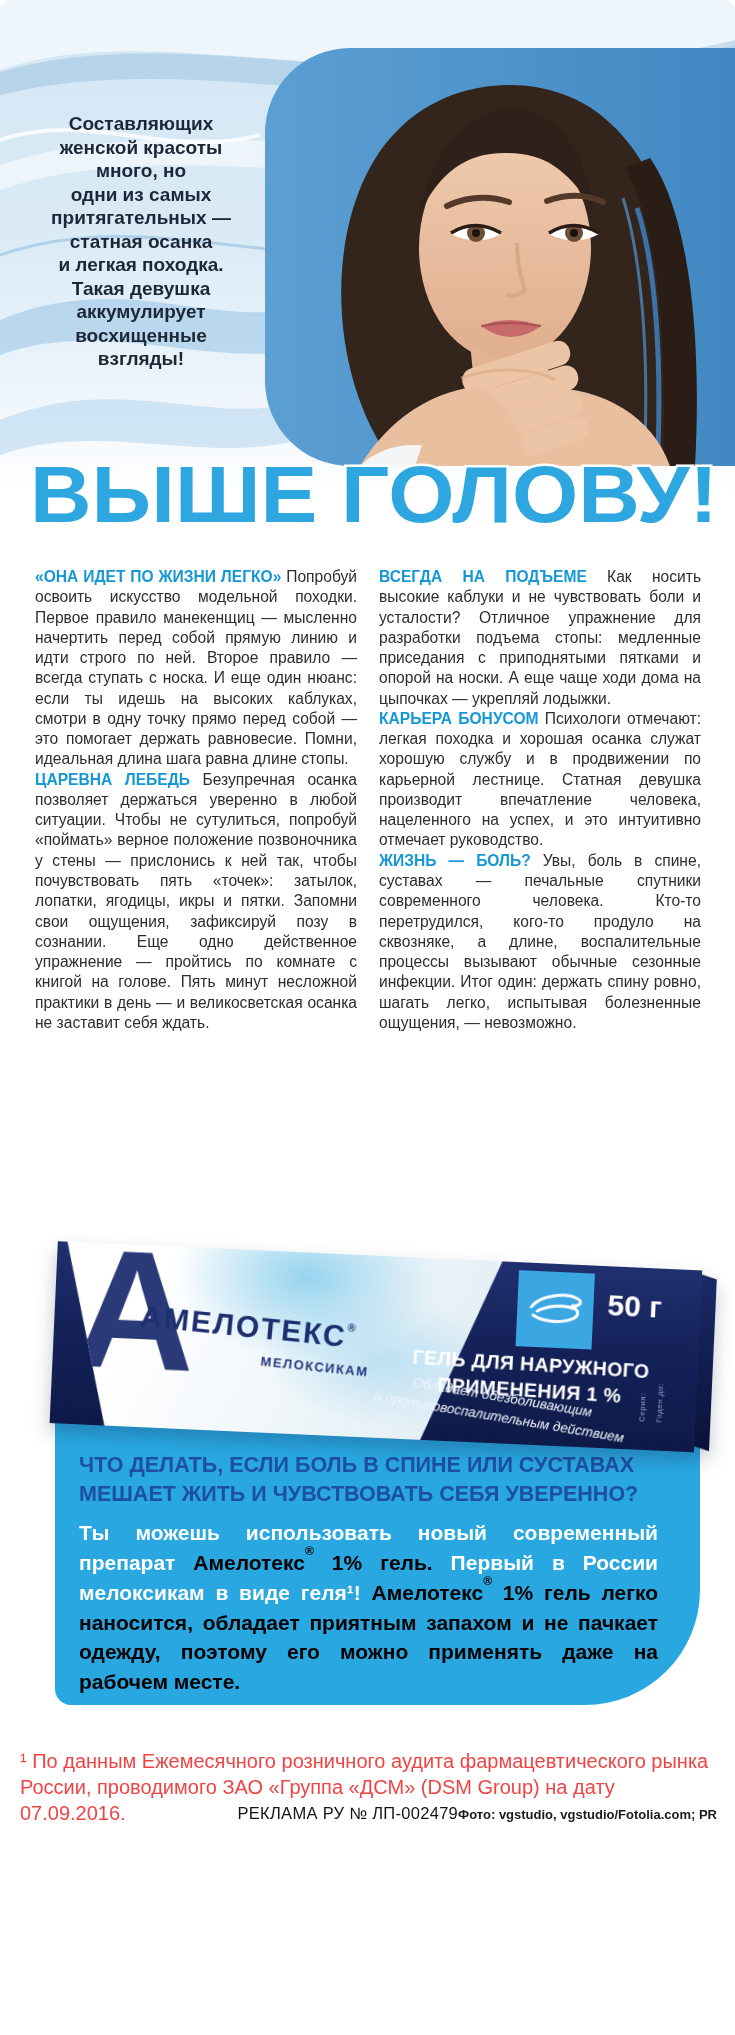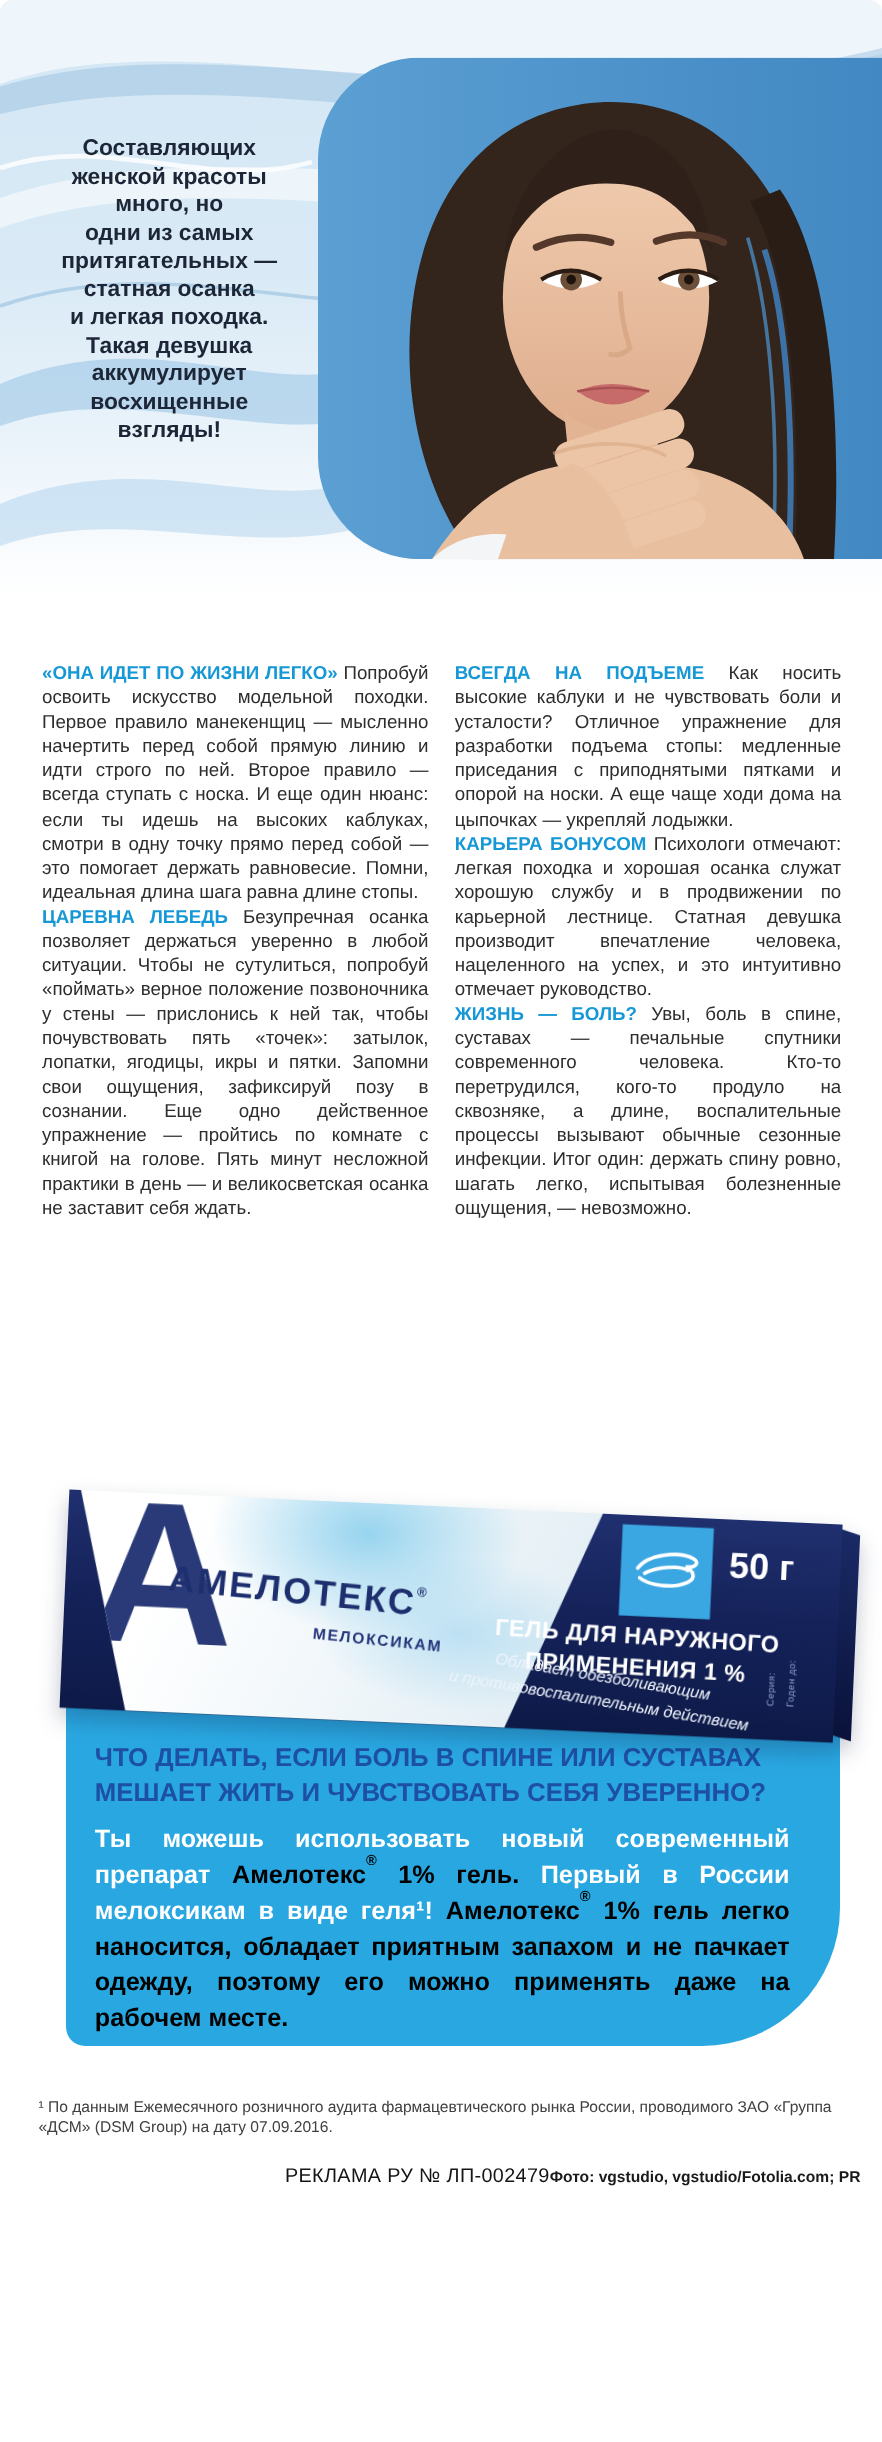--- a/index.html
+++ b/index.html
@@ -14,21 +14,21 @@
 
   .photo { position:absolute; left:265px; top:48px; width:470px; height:418px;
            border-radius:85px 0 0 85px; overflow:hidden; z-index:2; }
 
   .intro { position:absolute; left:18px; top:112px; width:246px; z-index:3;
            text-align:center; font-weight:bold; font-size:19px; line-height:1.24; color:#1d2637; }
 
   .headline-wrap { position:absolute; left:26px; top:448px; width:696px; height:92px; z-index:4; }
 
   
-  .columns { position:absolute; left:35px; top:552px; width:666px; z-index:3;
+  .columns { position:absolute; left:35px; top:567px; width:666px; z-index:3;
              display:flex; gap:22px; }
   .col { width:322px; }
   .sec { text-align:justify; font-size:15.6px; line-height:1.3; color:#2d2d2d; }
   .subhead { font-weight:bold; color:#1697d6; }
 
   
   .cta-box { position:absolute; left:55px; top:1293px; width:645px; height:412px;
              background:#29a7e1; border-radius:55px 45px 115px 16px; z-index:2;
              padding:158px 42px 0 24px; }
   .cta-heading { font-weight:bold; font-size:21.5px; line-height:1.33; color:#1d4fa4; }
@@ -63,21 +63,21 @@
              transform:rotate(1deg); }
   .pb-claim { position:absolute; left:292px; top:126px; width:316px; text-align:center;
               font-style:italic; font-size:13.5px; line-height:1.45; color:#eef3fb;
               transform:rotate(7deg); }
   .pb-serials { position:absolute; right:32px; top:28px; height:126px; display:flex; gap:8px; }
   .pb-serials span { writing-mode:vertical-rl; transform:rotate(180deg);
                      font-size:8px; color:#8fa3cc; letter-spacing:.5px; }
 
   
   .footnote { position:absolute; left:20px; top:1748px; width:700px; z-index:3;
-              font-size:13px; line-height:1.3; color:#404040;margin-left:12px; }
+              font-size:20px; line-height:1.3; color:#ef4444; }
   .footer-row { position:absolute; left:20px; top:1804px; width:697px; z-index:3;
                 display:flex; justify-content:flex-end; align-items:baseline; }
   .ad-label { font-size:16.5px; color:#141414; letter-spacing:.3px; }
   .photo-credit { font-size:13px; font-weight:bold; color:#1a1a1a; }
   .disclaimer-wrap { position:absolute; left:0; top:1835px; width:735px; height:200px; z-index:2; }
 </style>
 </head>
 <body>
 
 <div class="page">
@@ -136,20 +136,25 @@
         <rect x="-2" y="46" width="110" height="25" rx="12"></rect>
         <rect x="14" y="72" width="92" height="24" rx="12"></rect>
       </g>
       <path d="M150,418 L265,418 C255,375 235,348 212,338 L168,365 Z" fill="#e8bf9f"></path>
       <path d="M196,330 C230,318 270,320 290,332" fill="none" stroke="#d9a886" stroke-width="3" opacity=".6"></path>
     </svg>
   </div>
 
   <div class="intro">Составляющих<br>женской красоты<br>много, но<br>одни из самых<br>притягательных —<br>статная осанка<br>и легкая походка.<br>Такая девушка<br>аккумулирует<br>восхищенные<br>взгляды!</div>
 
+  <div class="headline-wrap">
+    <svg width="696" height="92" viewBox="0 0 696 92">
+      <text x="348" y="74" text-anchor="middle" font-family="Liberation Sans, sans-serif" font-weight="bold" font-size="79" fill="#2ea6e0" stroke="#ffffff" stroke-width="5" paint-order="stroke" textLength="688" lengthAdjust="spacingAndGlyphs">ВЫШЕ ГОЛОВУ!</text>
+    </svg>
+  </div>
 
   <div class="columns">
     <div class="col">
       <p class="sec"><span class="subhead">«ОНА ИДЕТ ПО ЖИЗНИ ЛЕГКО»</span> <span>Попробуй освоить искусство модельной походки. Первое правило манекенщиц — мысленно начертить перед собой прямую линию и идти строго по ней. Второе правило — всегда ступать с носка. И еще один нюанс: если ты идешь на высоких каблуках, смотри в одну точку прямо перед собой — это помогает держать равновесие. Помни, идеальная длина шага равна длине стопы.</span></p>
       <p class="sec"><span class="subhead">ЦАРЕВНА ЛЕБЕДЬ</span> <span>Безупречная осанка позволяет держаться уверенно в любой ситуации. Чтобы не сутулиться, попробуй «поймать» верное положение позвоночника у стены — прислонись к ней так, чтобы почувствовать пять «точек»: затылок, лопатки, ягодицы, икры и пятки. Запомни свои ощущения, зафиксируй позу в сознании. Еще одно действенное упражнение — пройтись по комнате с книгой на голове. Пять минут несложной практики в день — и великосветская осанка не заставит себя ждать.</span></p>
     </div>
     <div class="col">
       <p class="sec"><span class="subhead">ВСЕГДА НА ПОДЪЕМЕ</span> <span>Как носить высокие каблуки и не чувствовать боли и усталости? Отличное упражнение для разработки подъема стопы: медленные приседания с приподнятыми пятками и опорой на носки. А еще чаще ходи дома на цыпочках — укрепляй лодыжки.</span></p>
       <p class="sec"><span class="subhead">КАРЬЕРА БОНУСОМ</span> <span>Психологи отмечают: легкая походка и хорошая осанка служат хорошую службу и в продвижении по карьерной лестнице. Статная девушка производит впечатление человека, нацеленного на успех, и это интуитивно отмечает руководство.</span></p>
       <p class="sec"><span class="subhead">ЖИЗНЬ — БОЛЬ?</span> <span>Увы, боль в спине, суставах — печальные спутники современного человека. Кто-то перетрудился, кого-то продуло на сквозняке, а длине, воспалительные процессы вызывают обычные сезонные инфекции. Итог один: держать спину ровно, шагать легко, испытывая болезненные ощущения, — невозможно.</span></p>

